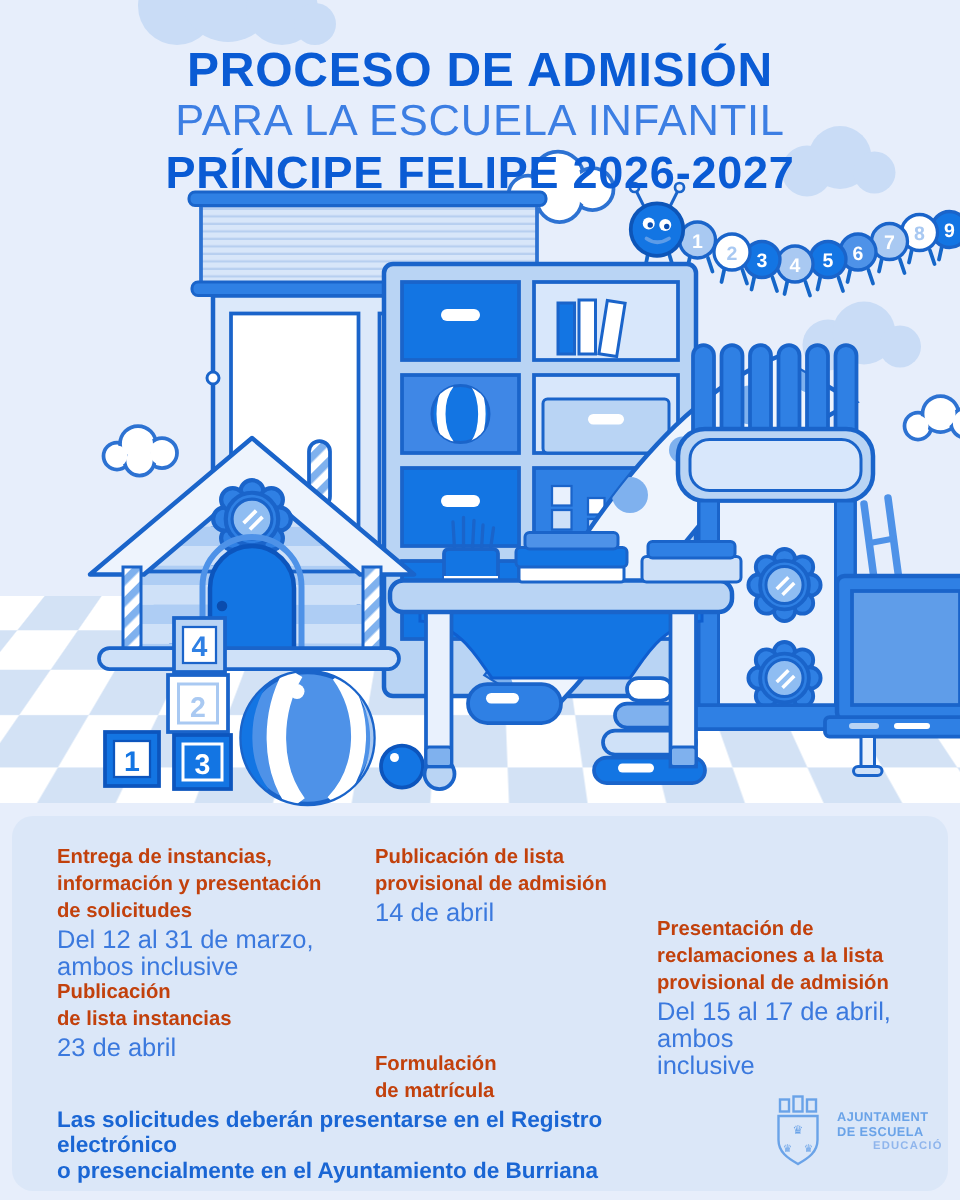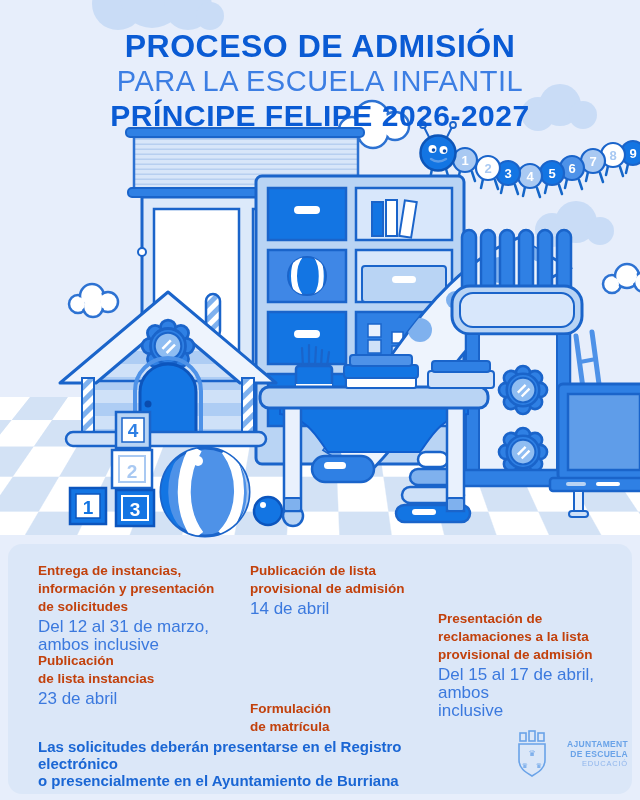--- a/index.html
+++ b/index.html
@@ -31,23 +31,23 @@
   .sched-item .hd{font-size:13.5px;font-weight:700;color:#c2410c;line-height:18px;white-space:pre-line;margin-bottom:2px;}
   .sched-item .dt{font-size:17px;font-weight:400;color:#3b79de;line-height:18px;white-space:pre-line;}
   .pos-0{left:30px;top:18px;}
   .pos-1{left:242px;top:18px;}
   .pos-2{left:430px;top:18px;margin-top:48px;}
   .pos-3{left:30px;top:108px;}
   .pos-4{left:242px;top:108px;margin-top:48px;}
   .note{position:absolute;left:30px;top:194px;width:420px;
     font-size:15px;font-weight:700;color:#1a66d4;line-height:17px;white-space:pre-line;}
   .logo{position:absolute;left:504px;top:186px;display:flex;align-items:flex-start;gap:6px;}
-  .logo-text{padding-top:9px;text-align:right;}
+  .logo-text{padding-top:9px;}
   .logo-text .o1,.logo-text .o2{font-size:8.5px;font-weight:700;color:#6aa3e8;line-height:10px;letter-spacing:.3px;}
-  .logo-text .o3{font-size:7.5px;font-weight:400;color:#8fb5ec;line-height:10px;letter-spacing:.8px;padding-left:24px;}
+  .logo-text .o3{font-size:7.5px;font-weight:700;color:#8fb5ec;line-height:10px;letter-spacing:.8px;padding-left:24px;}
 </style>
 </head>
 <body>
 
 <div class="poster">
 
   <div class="title">
     <div class="l1">PROCESO DE ADMISIÓN</div>
     <div class="l2">PARA LA ESCUELA INFANTIL</div>
     <div class="l3">PRÍNCIPE FELIPE 2026-2027</div>

